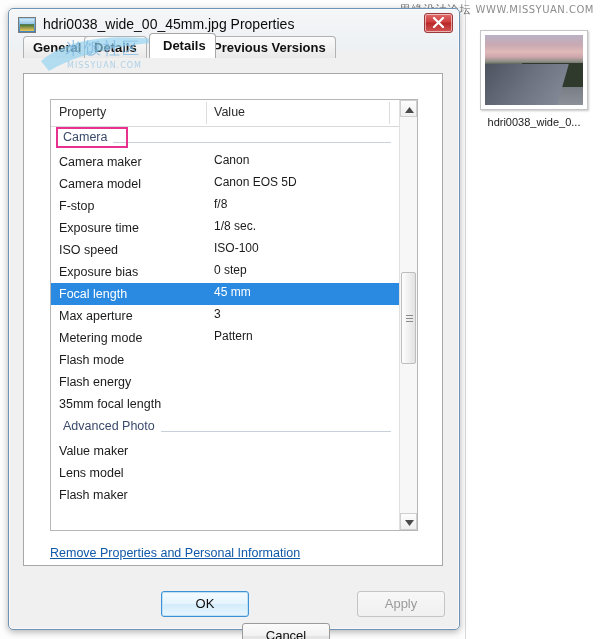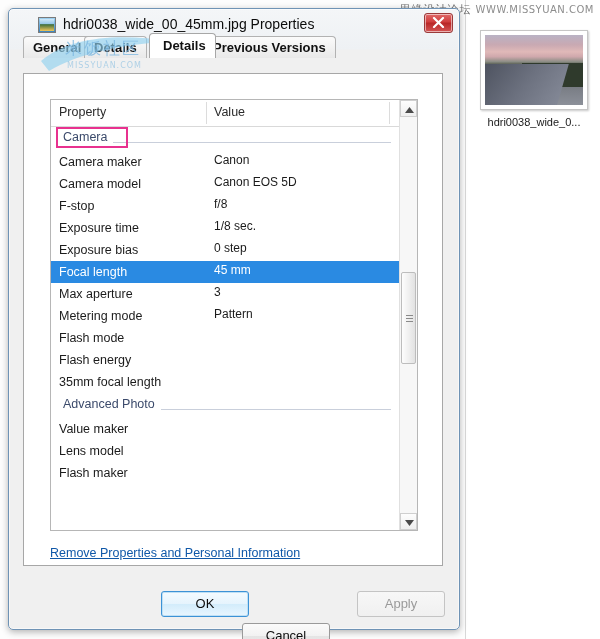--- a/index.html
+++ b/index.html
@@ -74,21 +74,21 @@
   .dialog {
     position:absolute; left:8px; top:8px; width:452px; height:622px;
     background:#f0f0f0;
     border:1px solid #6f93b5;
     border-radius:5px;
     box-shadow:0 0 0 1px rgba(255,255,255,.5) inset, 0 2px 7px rgba(0,0,0,.30);
     box-sizing:border-box;
     background:linear-gradient(to bottom,#f4f6f8 0%, #eef1f4 40px, #f0f0f0 41px, #f0f0f0 100%);
   }
   .titlebar {
-    position:relative; height:33px;margin-left:20px;
+    position:relative; height:33px;
   }
   .title-icon {
     position:absolute; left:9px; top:8px; width:18px; height:16px;
     background:linear-gradient(#9fd2f2,#3d86c0);
     border:1px solid #7a7a7a; box-sizing:border-box;
   }
   .title-icon .pic {
     position:absolute; left:1px; top:1px; right:1px; bottom:1px;
     background:linear-gradient(to bottom,#cfe8f8 0%,#8fc3e6 45%,#3f6f3d 46%,#f0c55a 100%);
   }
@@ -284,20 +284,24 @@
               <div class="pname">Camera model</div>
               <div class="pval">Canon EOS 5D</div>
             </div>
             <div class="row">
               <div class="pname">F-stop</div>
               <div class="pval">f/8</div>
             </div>
             <div class="row">
               <div class="pname">Exposure time</div>
               <div class="pval">1/8 sec.</div>
+            </div>
+            <div class="row">
+              <div class="pname">ISO speed</div>
+              <div class="pval">ISO-100</div>
             </div>
             <div class="row">
               <div class="pname">Exposure bias</div>
               <div class="pval">0 step</div>
             </div>
             <div class="row selected">
               <div class="pname">Focal length</div>
               <div class="pval">45 mm</div>
             </div>
             <div class="row">

